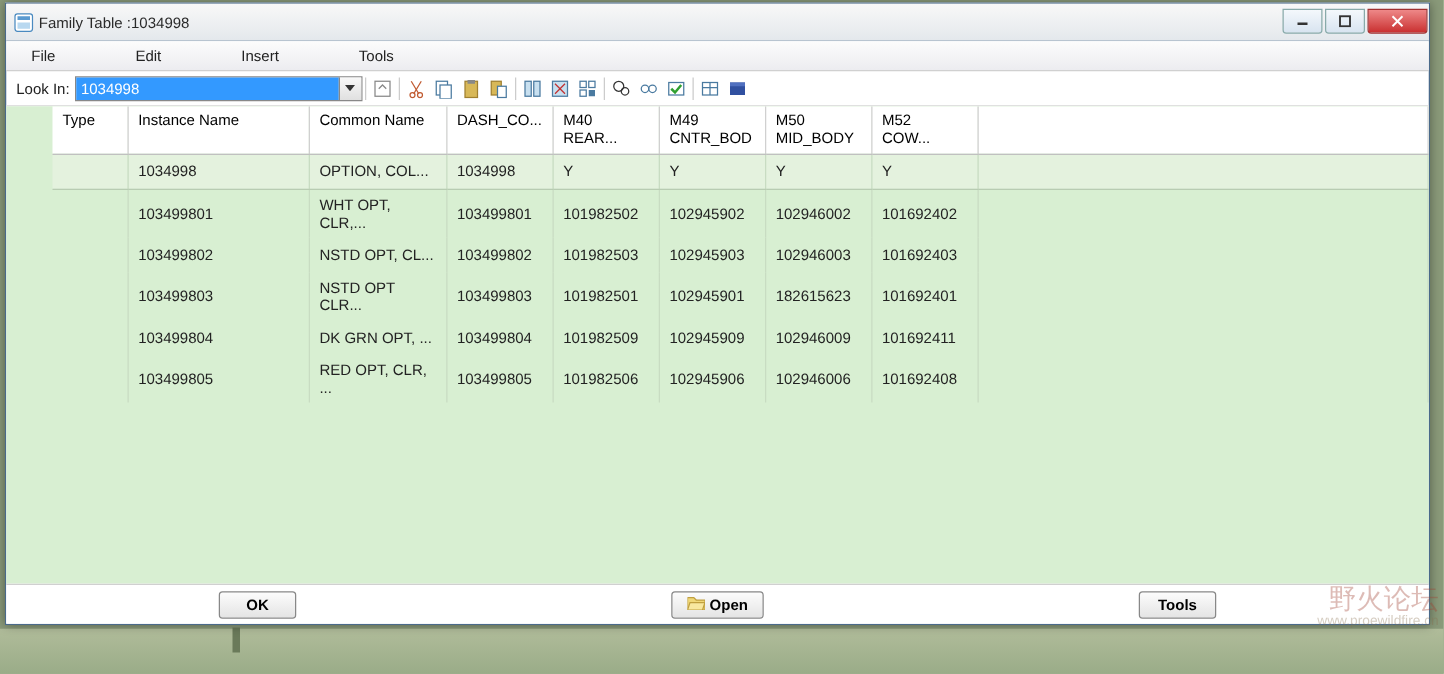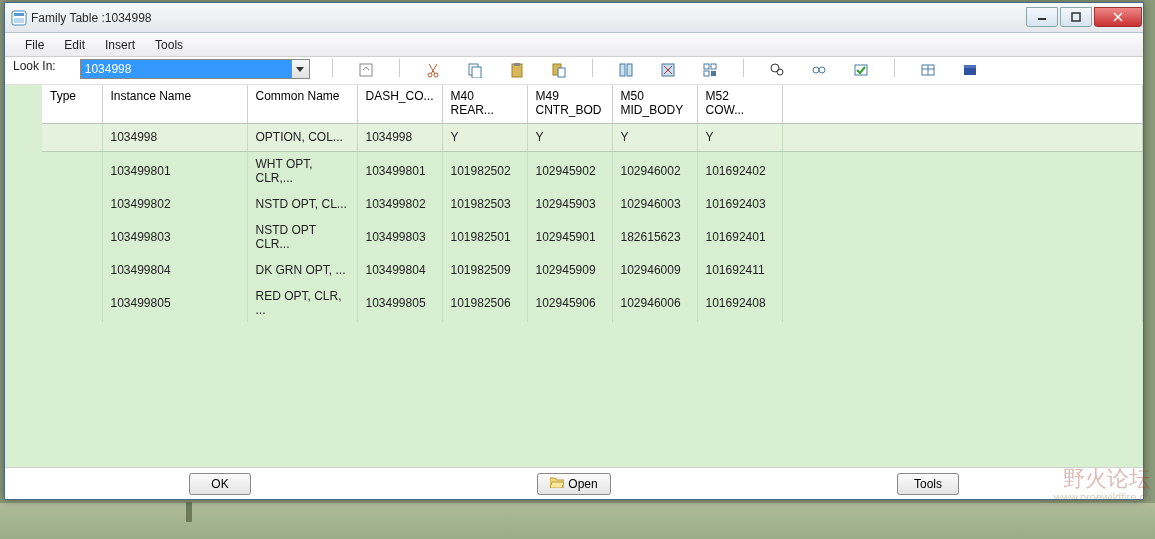--- a/index.html
+++ b/index.html
@@ -45,28 +45,29 @@
       background: linear-gradient(to bottom, #e88, #c93030);
       border-color: #a03030;
       color: #fff;
     }
     .menubar {
       height: 24px;
       background: linear-gradient(to bottom, #fcfcfc, #ececf0);
       border-bottom: 1px solid #d0d0d0;
       display: flex; align-items: center;
       padding-left: 10px;
+      gap: 44px;
     }
     .menu-item { padding: 3px 10px; color: #222; cursor: default; }
     .toolbar {
       height: 28px;
-      display: flex; 
+      display: flex; align-items: center;
       padding: 2px 8px;
       border-bottom: 1px solid #e0e0e0;
-      gap: 20px;
+      gap: 0;
     }
     .lookin-label { margin-right: 4px; color: #222; }
     .lookin-field {
       width: 230px; height: 20px;
       border: 1px solid #888;
       display: flex; align-items: center;
       position: relative;
     }
     .lookin-value {
       flex: 1; padding: 0 4px; color: #fff;
@@ -117,23 +118,24 @@
     tbody tr { background: transparent; }
     .col-type { width: 60px; }
     .col-inst { width: 145px; }
     .col-common { width: 110px; }
     .col-dash { width: 85px; }
     .col-m { width: 85px; }
     .footer {
       height: 32px;
       display: flex; align-items: center;
       justify-content: space-between;
-      padding: 0 34px;
+      padding: 0 20px;
       background: #fff;
       border-top: 1px solid #d0d0d0;
+      font-weight: bold;
     }
     .footer-section { flex: 1; display: flex; }
     .footer-section.left { justify-content: flex-start; padding-left: 150px; }
     .footer-section.center { justify-content: center; }
     .footer-section.right { justify-content: flex-end; padding-right: 150px; }
     .btn {
       min-width: 62px; height: 22px;
       padding: 0 12px;
       border: 1px solid #888;
       border-radius: 3px;

